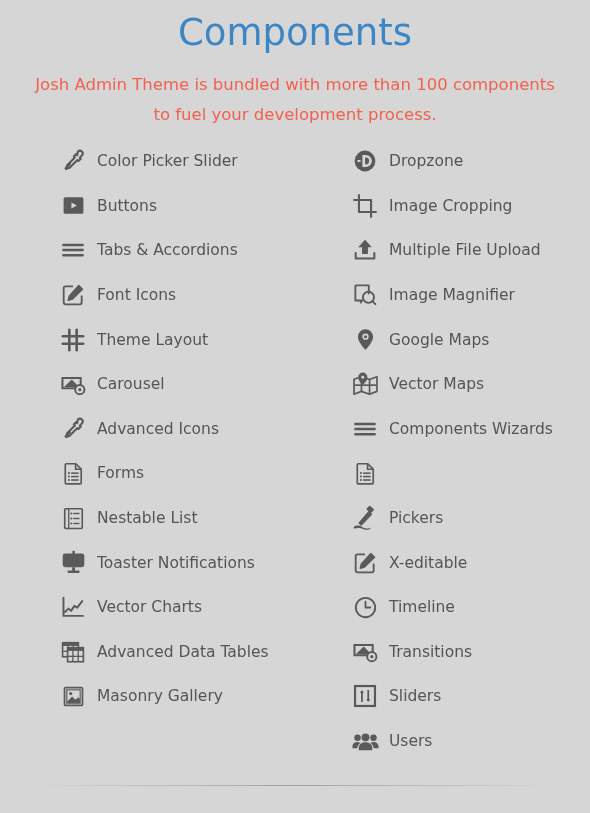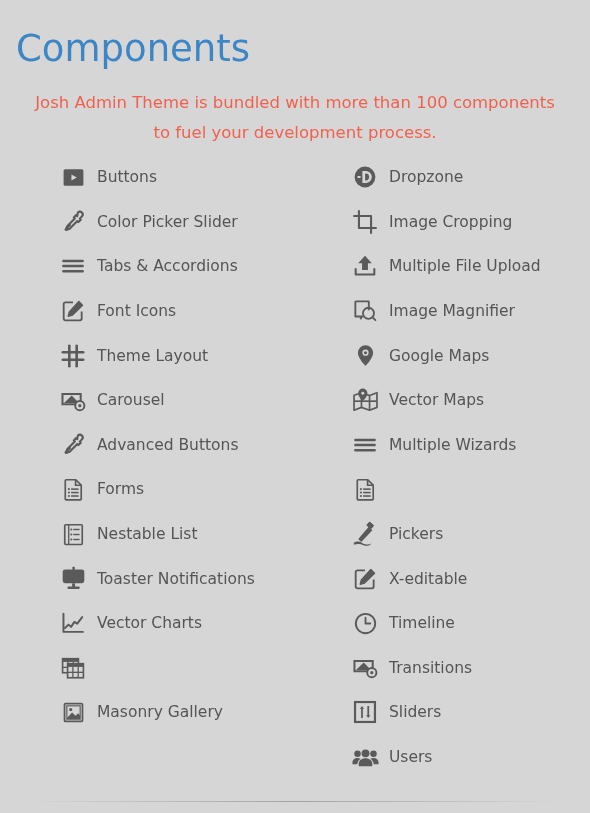--- a/index.html
+++ b/index.html
@@ -14,25 +14,26 @@
     overflow: hidden;
     position: relative;
   }
   .page {
     width: 590px;
     height: 813px;
     position: relative;
     box-sizing: border-box;
   }
   .page-title {
+    text-align: center;
     color: #3d86c6;
     font-size: 37px;
     font-weight: normal;
     letter-spacing: 0px;
-    margin: 16px;
+    margin: 0;
     padding-top: 10px;
     line-height: 46px;
     font-family: "DejaVu Sans", sans-serif;
   }
   .page-subtitle {
     color: #f2604e;
     font-size: 16.5px;
     line-height: 30px;
     text-align: center;
     margin: 14px 30px 0 30px;
@@ -95,35 +96,35 @@
 <div class="page">
 
   <h1 class="page-title">Components</h1>
 
   <p class="page-subtitle">Josh Admin Theme is bundled with more than 100 components to fuel your development process.</p>
 
   <div class="components-grid">
     <div class="grid-col left" id="col-left">
         <div class="component-item">
           <span class="item-icon">
-            <svg width="25" height="25" viewBox="0 0 24 24">
-              <rect x="2.5" y="4" width="19" height="16" rx="1.5" fill="currentColor"></rect>
-              <path d="M10 9.2 L15.2 12 L10 14.8 Z" fill="#d6d6d6"></path>
-            </svg>
-          </span>
-          <span class="item-label">Buttons</span>
-        </div>
-        <div class="component-item">
-          <span class="item-icon">
             <svg width="26" height="26" viewBox="0 0 24 24" fill="none" stroke="currentColor" stroke-width="1.9" stroke-linecap="round" stroke-linejoin="round">
               <path d="M16.5 3.2a2.6 2.6 0 0 1 3.7 3.7l-2 2 1 1-2.2 2.2-1-1-7.1 7.1-3.4 1.1 1.1-3.4 7.1-7.1-1-1L14.9 5.6l1 1z"></path>
               <line x1="5.1" y1="18.9" x2="9.2" y2="14.8"></line>
             </svg>
           </span>
           <span class="item-label">Color Picker Slider</span>
+        </div>
+        <div class="component-item">
+          <span class="item-icon">
+            <svg width="25" height="25" viewBox="0 0 24 24">
+              <rect x="2.5" y="4" width="19" height="16" rx="1.5" fill="currentColor"></rect>
+              <path d="M10 9.2 L15.2 12 L10 14.8 Z" fill="#d6d6d6"></path>
+            </svg>
+          </span>
+          <span class="item-label">Buttons</span>
         </div>
         <div class="component-item">
           <span class="item-icon">
             <svg width="26" height="26" viewBox="0 0 24 24">
               <rect x="2" y="6.2" width="20" height="2.3" rx="1.1" fill="currentColor"></rect>
               <rect x="2" y="10.9" width="20" height="2.3" rx="1.1" fill="currentColor"></rect>
               <rect x="2" y="15.6" width="20" height="2.3" rx="1.1" fill="currentColor"></rect>
             </svg>
           </span>
           <span class="item-label">Tabs &amp; Accordions</span>
@@ -159,21 +160,21 @@
           </span>
           <span class="item-label">Carousel</span>
         </div>
         <div class="component-item">
           <span class="item-icon">
             <svg width="26" height="26" viewBox="0 0 24 24" fill="none" stroke="currentColor" stroke-width="1.9" stroke-linecap="round" stroke-linejoin="round">
               <path d="M16.5 3.2a2.6 2.6 0 0 1 3.7 3.7l-2 2 1 1-2.2 2.2-1-1-7.1 7.1-3.4 1.1 1.1-3.4 7.1-7.1-1-1L14.9 5.6l1 1z"></path>
               <line x1="5.1" y1="18.9" x2="9.2" y2="14.8"></line>
             </svg>
           </span>
-          <span class="item-label">Advanced Buttons</span>
+          <span class="item-label">Advanced Icons</span>
         </div>
         <div class="component-item">
           <span class="item-icon">
             <svg width="25" height="25" viewBox="0 0 24 24">
               <path d="M5 2.6h9.2L19.4 7.8V21A0.9 0.9 0 0 1 18.5 21.9H5A0.9 0.9 0 0 1 4.1 21V3.5A0.9 0.9 0 0 1 5 2.6z" fill="none" stroke="currentColor" stroke-width="1.6"></path>
               <path d="M14 2.8v5.1h5.1" fill="none" stroke="currentColor" stroke-width="1.6"></path>
               <circle cx="7.6" cy="11.6" r="1" fill="currentColor"></circle>
               <circle cx="7.6" cy="14.9" r="1" fill="currentColor"></circle>
               <circle cx="7.6" cy="18.2" r="1" fill="currentColor"></circle>
               <rect x="9.7" y="10.9" width="7.2" height="1.5" fill="currentColor"></rect>
@@ -226,20 +227,21 @@
               <line x1="7.3" y1="6.4" x2="7.3" y2="16.4" stroke="currentColor" stroke-width="1.2"></line>
               <line x1="12.2" y1="6.4" x2="12.2" y2="16.4" stroke="currentColor" stroke-width="1.2"></line>
               <line x1="2.4" y1="11.4" x2="17" y2="11.4" stroke="currentColor" stroke-width="1.2"></line>
               <rect x="7" y="8" width="14.6" height="13" fill="#d6d6d6" stroke="currentColor" stroke-width="1.5"></rect>
               <rect x="7" y="8" width="14.6" height="3" fill="currentColor"></rect>
               <line x1="11.9" y1="11" x2="11.9" y2="21" stroke="currentColor" stroke-width="1.2"></line>
               <line x1="16.8" y1="11" x2="16.8" y2="21" stroke="currentColor" stroke-width="1.2"></line>
               <line x1="7" y1="16" x2="21.6" y2="16" stroke="currentColor" stroke-width="1.2"></line>
             </svg>
           </span>
+          <span class="item-label">Advanced Data Tables</span>
         </div>
         <div class="component-item">
           <span class="item-icon">
             <svg width="25" height="25" viewBox="0 0 24 24">
               <rect x="3.4" y="3.4" width="17.2" height="17.2" rx="1" fill="none" stroke="currentColor" stroke-width="1.7"></rect>
               <rect x="5.6" y="5.6" width="12.8" height="12.8" fill="none" stroke="currentColor" stroke-width="1.1"></rect>
               <circle cx="9.3" cy="9.2" r="1.5" fill="currentColor"></circle>
               <path d="M5.8 17.3 L10.6 11.9 L14 15.2 L16.4 12.7 L18.2 14.7 V18.2 H5.8 Z" fill="currentColor"></path>
             </svg>
           </span>
@@ -309,21 +311,21 @@
           <span class="item-label">Vector Maps</span>
         </div>
         <div class="component-item">
           <span class="item-icon">
             <svg width="26" height="26" viewBox="0 0 24 24">
               <rect x="2" y="6.2" width="20" height="2.3" rx="1.1" fill="currentColor"></rect>
               <rect x="2" y="10.9" width="20" height="2.3" rx="1.1" fill="currentColor"></rect>
               <rect x="2" y="15.6" width="20" height="2.3" rx="1.1" fill="currentColor"></rect>
             </svg>
           </span>
-          <span class="item-label">Multiple Wizards</span>
+          <span class="item-label">Components Wizards</span>
         </div>
         <div class="component-item">
           <span class="item-icon">
             <svg width="25" height="25" viewBox="0 0 24 24">
               <path d="M5 2.6h9.2L19.4 7.8V21A0.9 0.9 0 0 1 18.5 21.9H5A0.9 0.9 0 0 1 4.1 21V3.5A0.9 0.9 0 0 1 5 2.6z" fill="none" stroke="currentColor" stroke-width="1.6"></path>
               <path d="M14 2.8v5.1h5.1" fill="none" stroke="currentColor" stroke-width="1.6"></path>
               <circle cx="7.6" cy="11.6" r="1" fill="currentColor"></circle>
               <circle cx="7.6" cy="14.9" r="1" fill="currentColor"></circle>
               <circle cx="7.6" cy="18.2" r="1" fill="currentColor"></circle>
               <rect x="9.7" y="10.9" width="7.2" height="1.5" fill="currentColor"></rect>

